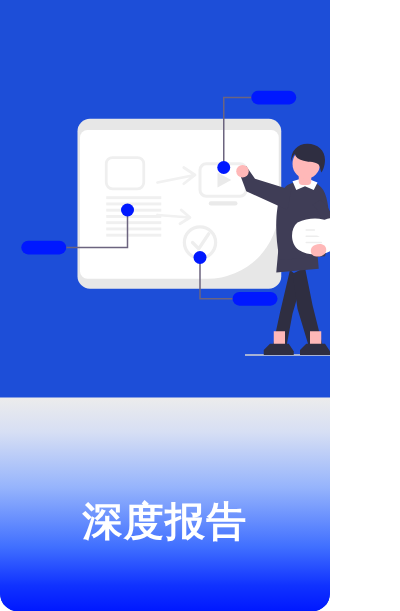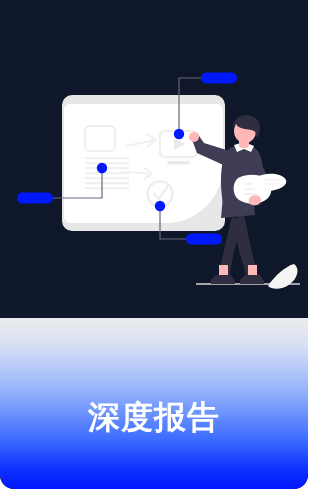--- a/index.html
+++ b/index.html
@@ -1,23 +1,23 @@
 <!DOCTYPE html>
 <html><head>
 <meta charset="utf-8">
 <style>
   html,body{margin:0;padding:0;background:#ffffff;}
   body{font-family:"Liberation Sans","DejaVu Sans",sans-serif;}
 
   #card{
     position:relative;
-    width:308px;
+    width:264px;
     height:489px;
     overflow:hidden;
-    background:#0f172a;
+    background:#1d4ed8;
     border-radius:0 0 14px 14px;
   }
 
   
   #gradient{
     position:absolute;
     left:0; right:0;
     top:318px;
     height:171px;
     background:linear-gradient(to bottom,

